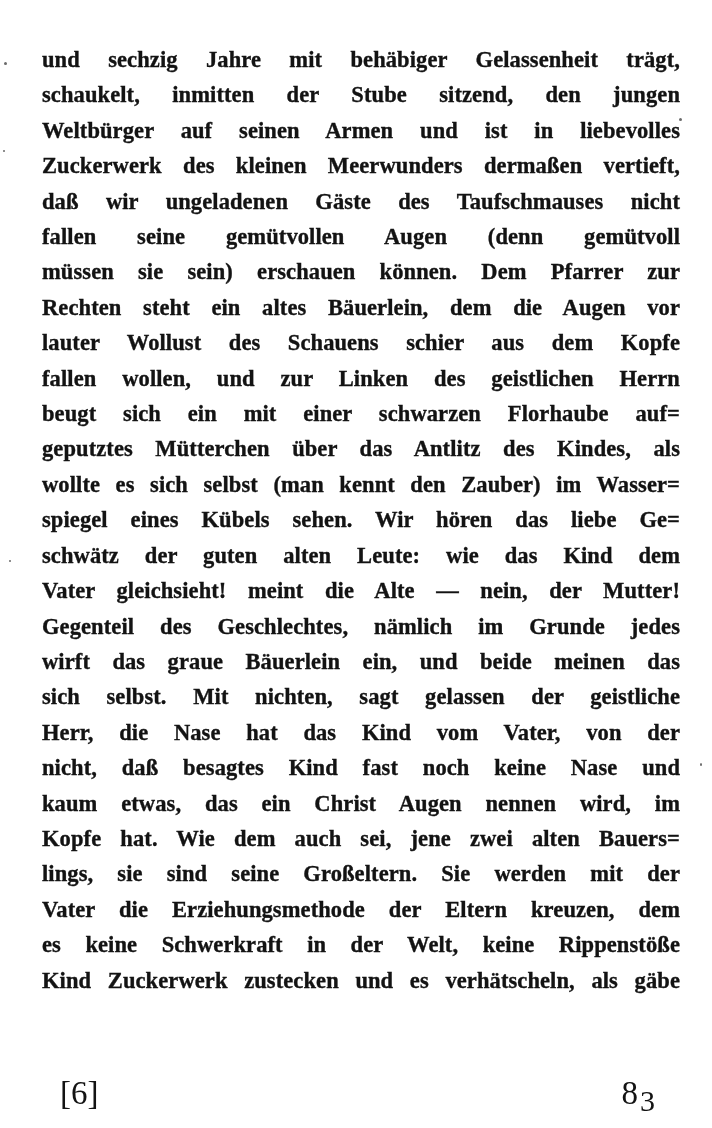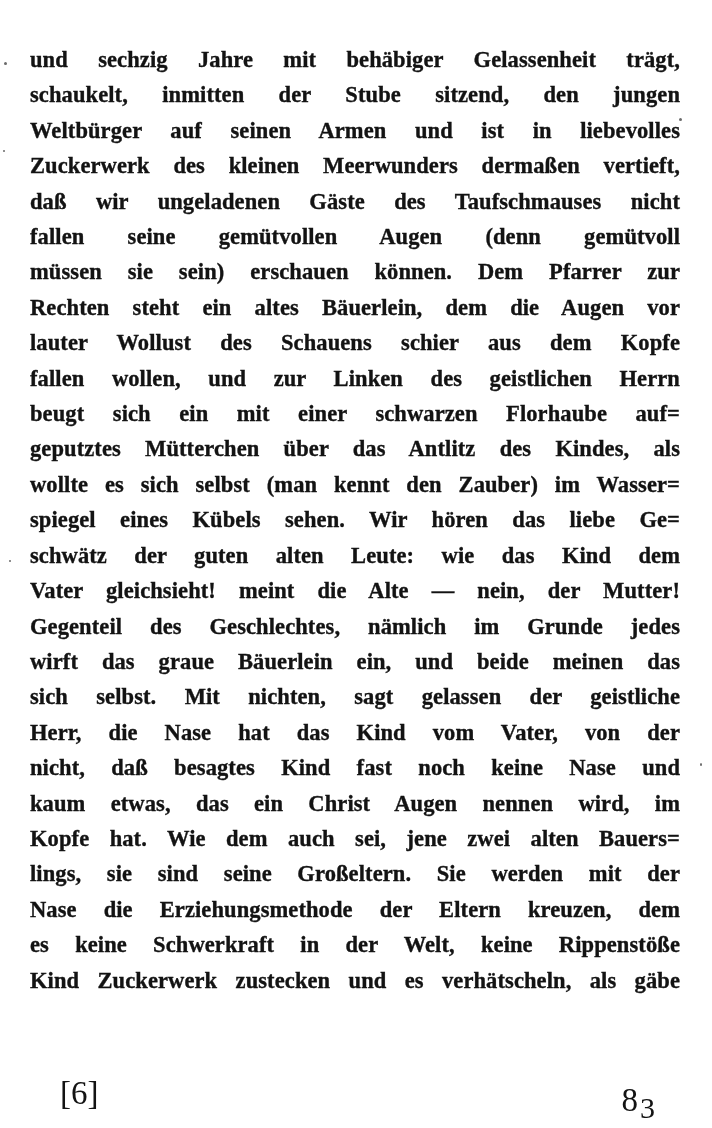--- a/index.html
+++ b/index.html
@@ -23,20 +23,21 @@
   }
   .text-line {
     font-family: "Liberation Serif", "DejaVu Serif", serif;
     font-weight: 700;
     font-size: 22.5px;
     line-height: 35.4px;
     text-align: justify;
     text-align-last: justify;
     -webkit-text-stroke: 0.35px #131313;
     letter-spacing: 0.1px;
+    margin-left: 12px;
   }
   .footer {
     position: absolute;
     left: 60px;
     right: 55px;
     top: 1074px;
     display: flex;
     justify-content: space-between;
     align-items: flex-start;
     font-family: "Liberation Serif", "DejaVu Serif", serif;
@@ -45,21 +46,20 @@
   .signature-mark {
     font-size: 33px;
     font-weight: 400;
     line-height: 38px;
   }
   .page-number {
     font-size: 33px;
     font-weight: 400;
     line-height: 38px;
     letter-spacing: 2px;
-    margin-top: 7px;
   }
   .digit-low {
     position: relative;
     top: 7px;
     font-size: 30px;
   }
   .speck {
     position: absolute;
     background: #6a6a6a;
     border-radius: 50%;
@@ -88,21 +88,21 @@
       <div class="text-line">schwätz der guten alten Leute: wie das Kind dem</div>
       <div class="text-line">Vater gleichsieht! meint die Alte — nein, der Mutter!</div>
       <div class="text-line">Gegenteil des Geschlechtes, nämlich im Grunde jedes</div>
       <div class="text-line">wirft das graue Bäuerlein ein, und beide meinen das</div>
       <div class="text-line">sich selbst. Mit nichten, sagt gelassen der geistliche</div>
       <div class="text-line">Herr, die Nase hat das Kind vom Vater, von der</div>
       <div class="text-line">nicht, daß besagtes Kind fast noch keine Nase und</div>
       <div class="text-line">kaum etwas, das ein Christ Augen nennen wird, im</div>
       <div class="text-line">Kopfe hat. Wie dem auch sei, jene zwei alten Bauers=</div>
       <div class="text-line">lings, sie sind seine Großeltern. Sie werden mit der</div>
-      <div class="text-line">Nase die Erziehungsmethode der Eltern kreuzen, dem</div>
+      <div class="text-line">Vater die Erziehungsmethode der Eltern kreuzen, dem</div>
       <div class="text-line">es keine Schwerkraft in der Welt, keine Rippenstöße</div>
       <div class="text-line">Kind Zuckerwerk zustecken und es verhätscheln, als gäbe</div>
     </div>
 
   <div class="footer">
     <span class="signature-mark">[6]</span>
     <span class="page-number"><span>8</span><span class="digit-low">3</span></span>
   </div>
 
   <div class="speck" style="left:4px; top:62px; width:3px; height:3px;"></div>

